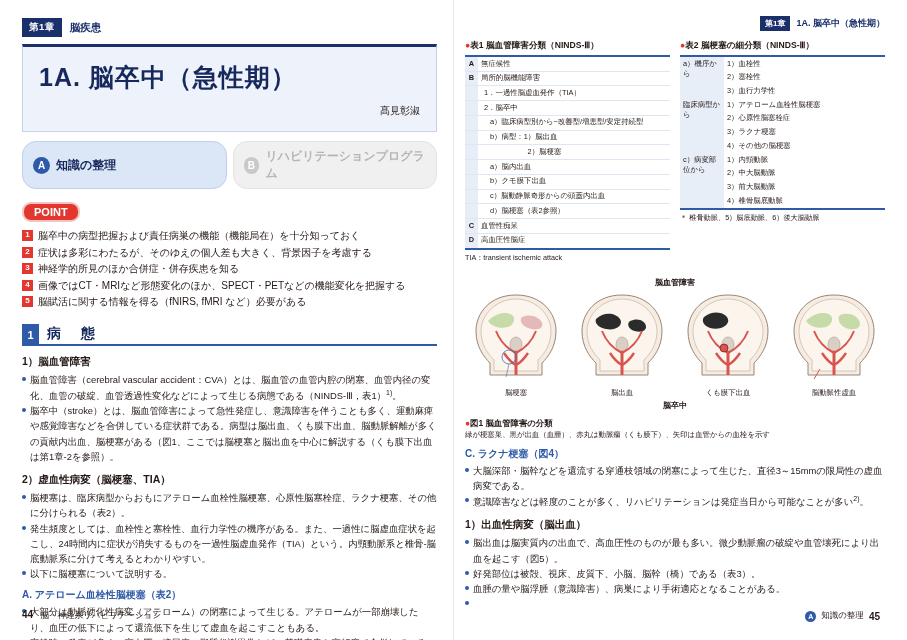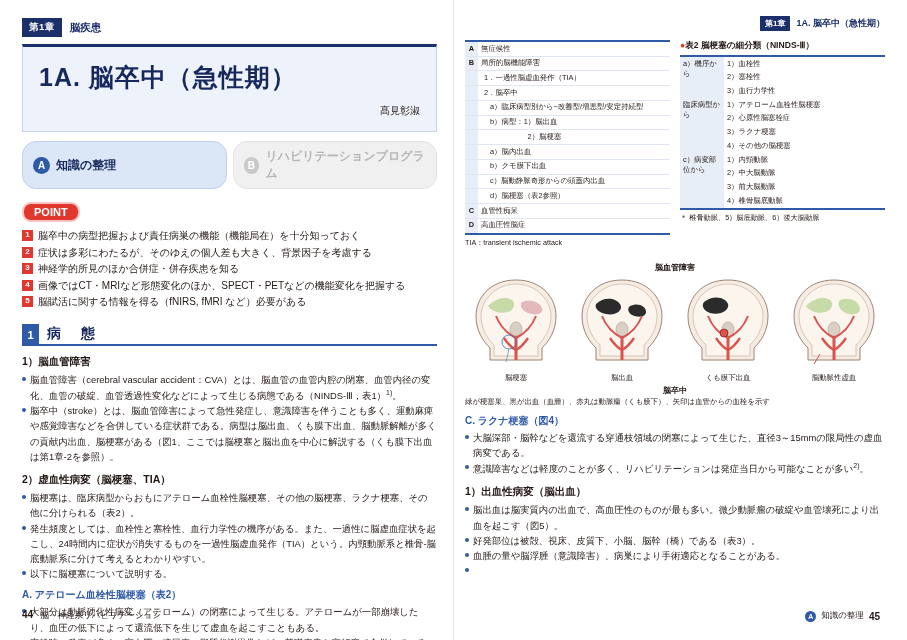--- a/index.html
+++ b/index.html
@@ -218,21 +218,21 @@
       <li>
           <span class="dot"></span>
         <span>脳卒中（stroke）とは、脳血管障害によって急性発症し、意識障害を伴うことも多く、運動麻痺や感覚障害などを合併している症状群である。病型は脳出血、くも膜下出血、脳動脈解離が多くの貢献内出血、脳梗塞がある（図1、ここでは脳梗塞と脳出血を中心に解説する（くも膜下出血は第1章-2を参照）。</span>
       </li>
     </ul>
 
     <div class="h2">2）虚血性病変（脳梗塞、TIA）</div>
     <ul class="bl">
       <li>
           <span class="dot"></span>
-          <span>脳梗塞は、臨床病型からおもにアテローム血栓性脳梗塞、その他の脳梗塞、ラクナ梗塞、その他に分けられる（表2）。</span>
+          <span>脳梗塞は、臨床病型からおもにアテローム血栓性脳梗塞、心原性脳塞栓症、ラクナ梗塞、その他に分けられる（表2）。</span>
         </li>
       <li>
           <span class="dot"></span>
           <span>発生頻度としては、血栓性と塞栓性、血行力学性の機序がある。また、一過性に脳虚血症状を起こし、24時間内に症状が消失するものを一過性脳虚血発作（TIA）という。内頸動脈系と椎骨-脳底動脈系に分けて考えるとわかりやすい。</span>
         </li>
       <li>
           <span class="dot"></span>
           <span>以下に脳梗塞について説明する。</span>
         </li>
     </ul>
@@ -264,20 +264,23 @@
   <div class="page page-right">
 
     <div class="rp-head">
       <span class="rp-tag">第1章</span>
       <span class="rp-head-txt">1A. 脳卒中（急性期）</span>
     </div>
 
     <div class="tables">
 
       <div class="tbl-wrap">
+        <div class="tbl-cap">
+          <span class="mk">●</span><span>表1 脳血管障害分類（NINDS-Ⅲ）</span>
+        </div>
         <table class="t tA tbl-top tbl-bot">
           <tbody>
               <tr>
             <td class="rowhd">A</td>
             <td>無症候性</td>
           </tr>
           <tr>
             <td class="rowhd">B</td>
             <td>局所的脳機能障害</td>
           </tr>
@@ -451,20 +454,23 @@
             <path d="M30 40 C34 50 42 58 50 62" stroke="#d9534f" stroke-width="2" fill="none"></path>
             <path d="M70 40 C66 50 58 58 50 62" stroke="#d9534f" stroke-width="2" fill="none"></path>
             <path d="M36 78 L30 88" stroke="#d9534f" stroke-width="1" marker-end=""></path>
           </svg>
           <div class="brain-cap">脳動脈性虚血</div>
         </div>
       </div>
 
       <div class="fig-botlbl">脳卒中</div>
 
+      <div class="fig-cap">
+        <span class="mk">●</span><span>図1 脳血管障害の分類</span>
+      </div>
       <div class="fig-note">緑が梗塞巣、黒が出血（血腫）、赤丸は動脈瘤（くも膜下）、矢印は血管からの血栓を示す</div>
     </div>
 
     <div class="h3">C. ラクナ梗塞（図4）</div>
     <ul class="bl ind">
       <li>
           <span class="dot"></span>
           <span>大脳深部・脳幹などを還流する穿通枝領域の閉塞によって生じた、直径3～15mmの限局性の虚血病変である。</span>
         </li>
       <li>

